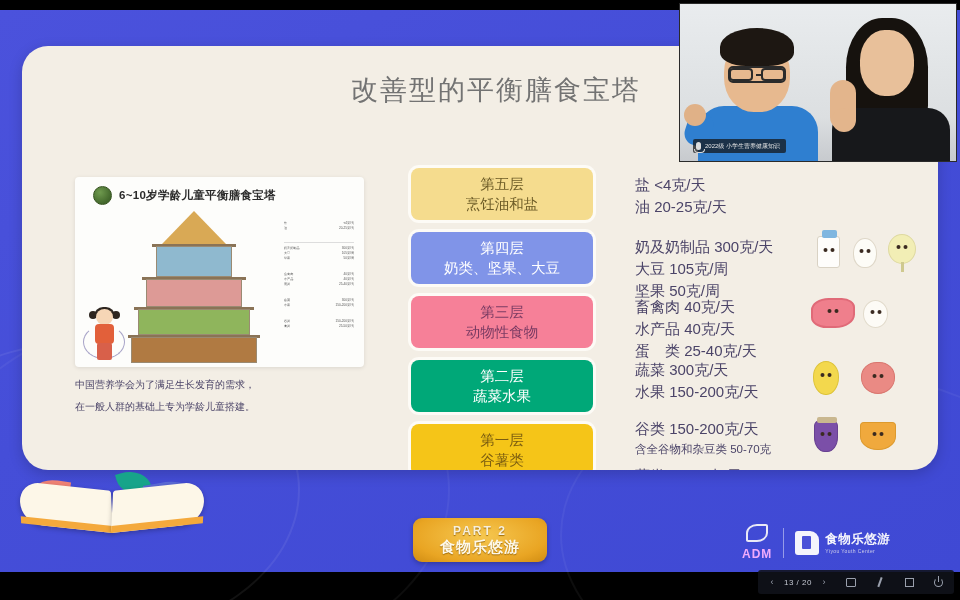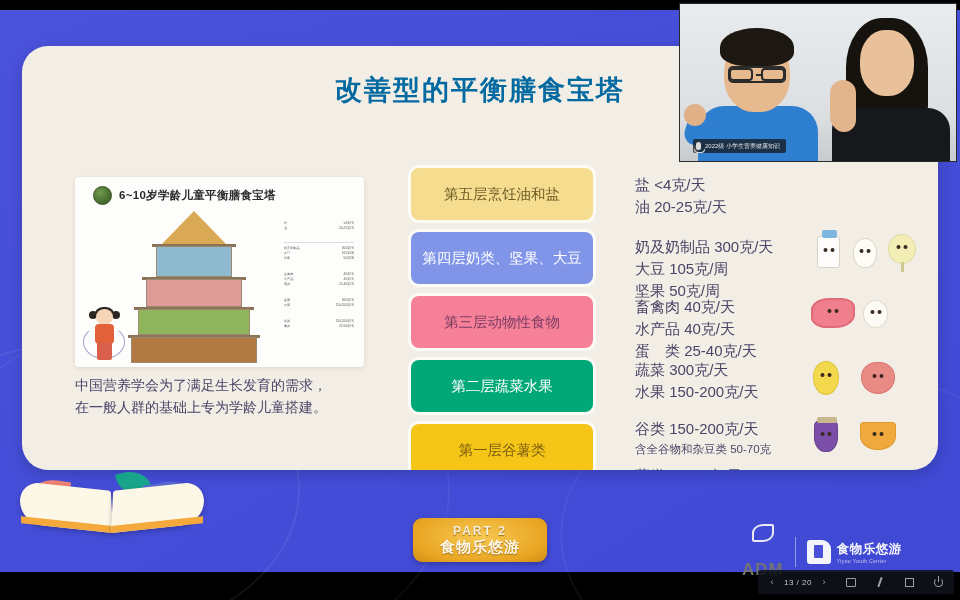--- a/index.html
+++ b/index.html
@@ -38,27 +38,27 @@
     left: 22px; top: 46px;
     width: 916px; height: 424px;
     background: #f3eee5;
     border-radius: 26px;
     box-shadow: 0 4px 14px rgba(0,0,0,0.18);
     overflow: hidden;
   }
 
   .slide-title {
     position: absolute;
-    left: 0; top: 26px;
+    left: 16px; top: 26px;
     width: 916px;
     text-align: center;
     font-size: 27px;
     letter-spacing: 2px;
-    color: #0369a1;
-    font-weight: bold;
+    color: #737373;
+    font-weight: normal;
   }
 
   
   .pyramid-panel {
     position: absolute;
     left: 53px; top: 131px;
     width: 289px; height: 190px;
     background: #fdfdfb;
     border-radius: 4px;
     box-shadow: 0 1px 4px rgba(0,0,0,0.10);
@@ -124,36 +124,36 @@
   .kid-bun-r{ position:absolute; left:23px;top:2px; width:8px; height:8px; border-radius:50%; background:#2e2620; }
   .kid-body { position:absolute; left:6px; top:15px; width:19px; height:20px; border-radius:4px; background:#e2603a; }
   .kid-legs { position:absolute; left:8px; top:34px; width:15px; height:17px; background:#d8604a; border-radius:2px;}
   .kid-rope { position:absolute; left:-6px; top:16px; width:42px; height:34px;
               border:1.4px solid #a8a4c8; border-radius:50%; border-top-color:transparent;}
 
   .card-caption {
     position: absolute;
     left: 53px; top: 328px;
     width: 285px;
-    font-size: 14px;
+    font-size: 10px;
     line-height: 22px;
     color: #4b4468;
   }
 
   
   .layer-col {
     position: absolute;
     left: 389px; top: 122px;
     width: 182px;
   }
   .layer {
     width: 182px; height: 52px;
     border-radius: 8px;
     margin-bottom: 12px;
-    display: flex; 
+    display: flex; flex-direction: column;
     align-items: center; justify-content: center;
     line-height: 20px;
     box-shadow: 0 0 0 3px #fdfbf6;
   }
   .layer .l1 { font-size: 14.5px; }
   .layer .l2 { font-size: 14.5px; }
 
   
   .txt-group {
     position: absolute;
@@ -216,21 +216,21 @@
     color: #f6efdc; text-shadow: 0 1px 1px #a06c07;
   }
   .part-badge .p2 {
     font-size: 15px; font-weight: bold; letter-spacing: 1px;
     color: #fdf8e9; text-shadow: 0 1px 1px #a06c07;
   }
 
   .brand { position: absolute; left: 742px; top: 524px; display:flex; align-items:center; gap:11px; }
   .adm { display:flex; flex-direction:column; align-items:center; }
   .adm-mark { width:22px; height:18px; border:2px solid #e9e9f6; border-radius:50% 10% 50% 10%; }
-  .adm-txt { font-size:17px; font-weight:bold; color:#737373; letter-spacing:1px; margin-top:18px; }
+  .adm-txt { font-size:12px; font-weight:bold; color:#f0abfc; letter-spacing:1px; margin-top:5px; }
   .divider { width:1px; height:30px; background:rgba(255,255,255,.45); }
   .yy { display:flex; align-items:center; gap:6px; }
   .yy-mark { width:24px; height:24px; background:#f4f4fc; border-radius:3px 9px 3px 3px; position:relative; }
   .yy-mark::after{content:"";position:absolute;left:7px;top:5px;width:9px;height:13px;background:#4a51d8;border-radius:1px;}
   .yy-txt-cn { font-size:12.5px; font-weight:bold; color:#f6f6fc; letter-spacing:.5px; }
   .yy-txt-en { font-size:5px; color:#ccccea; letter-spacing:.4px; }
 
   
   .pip {
     position: absolute;

